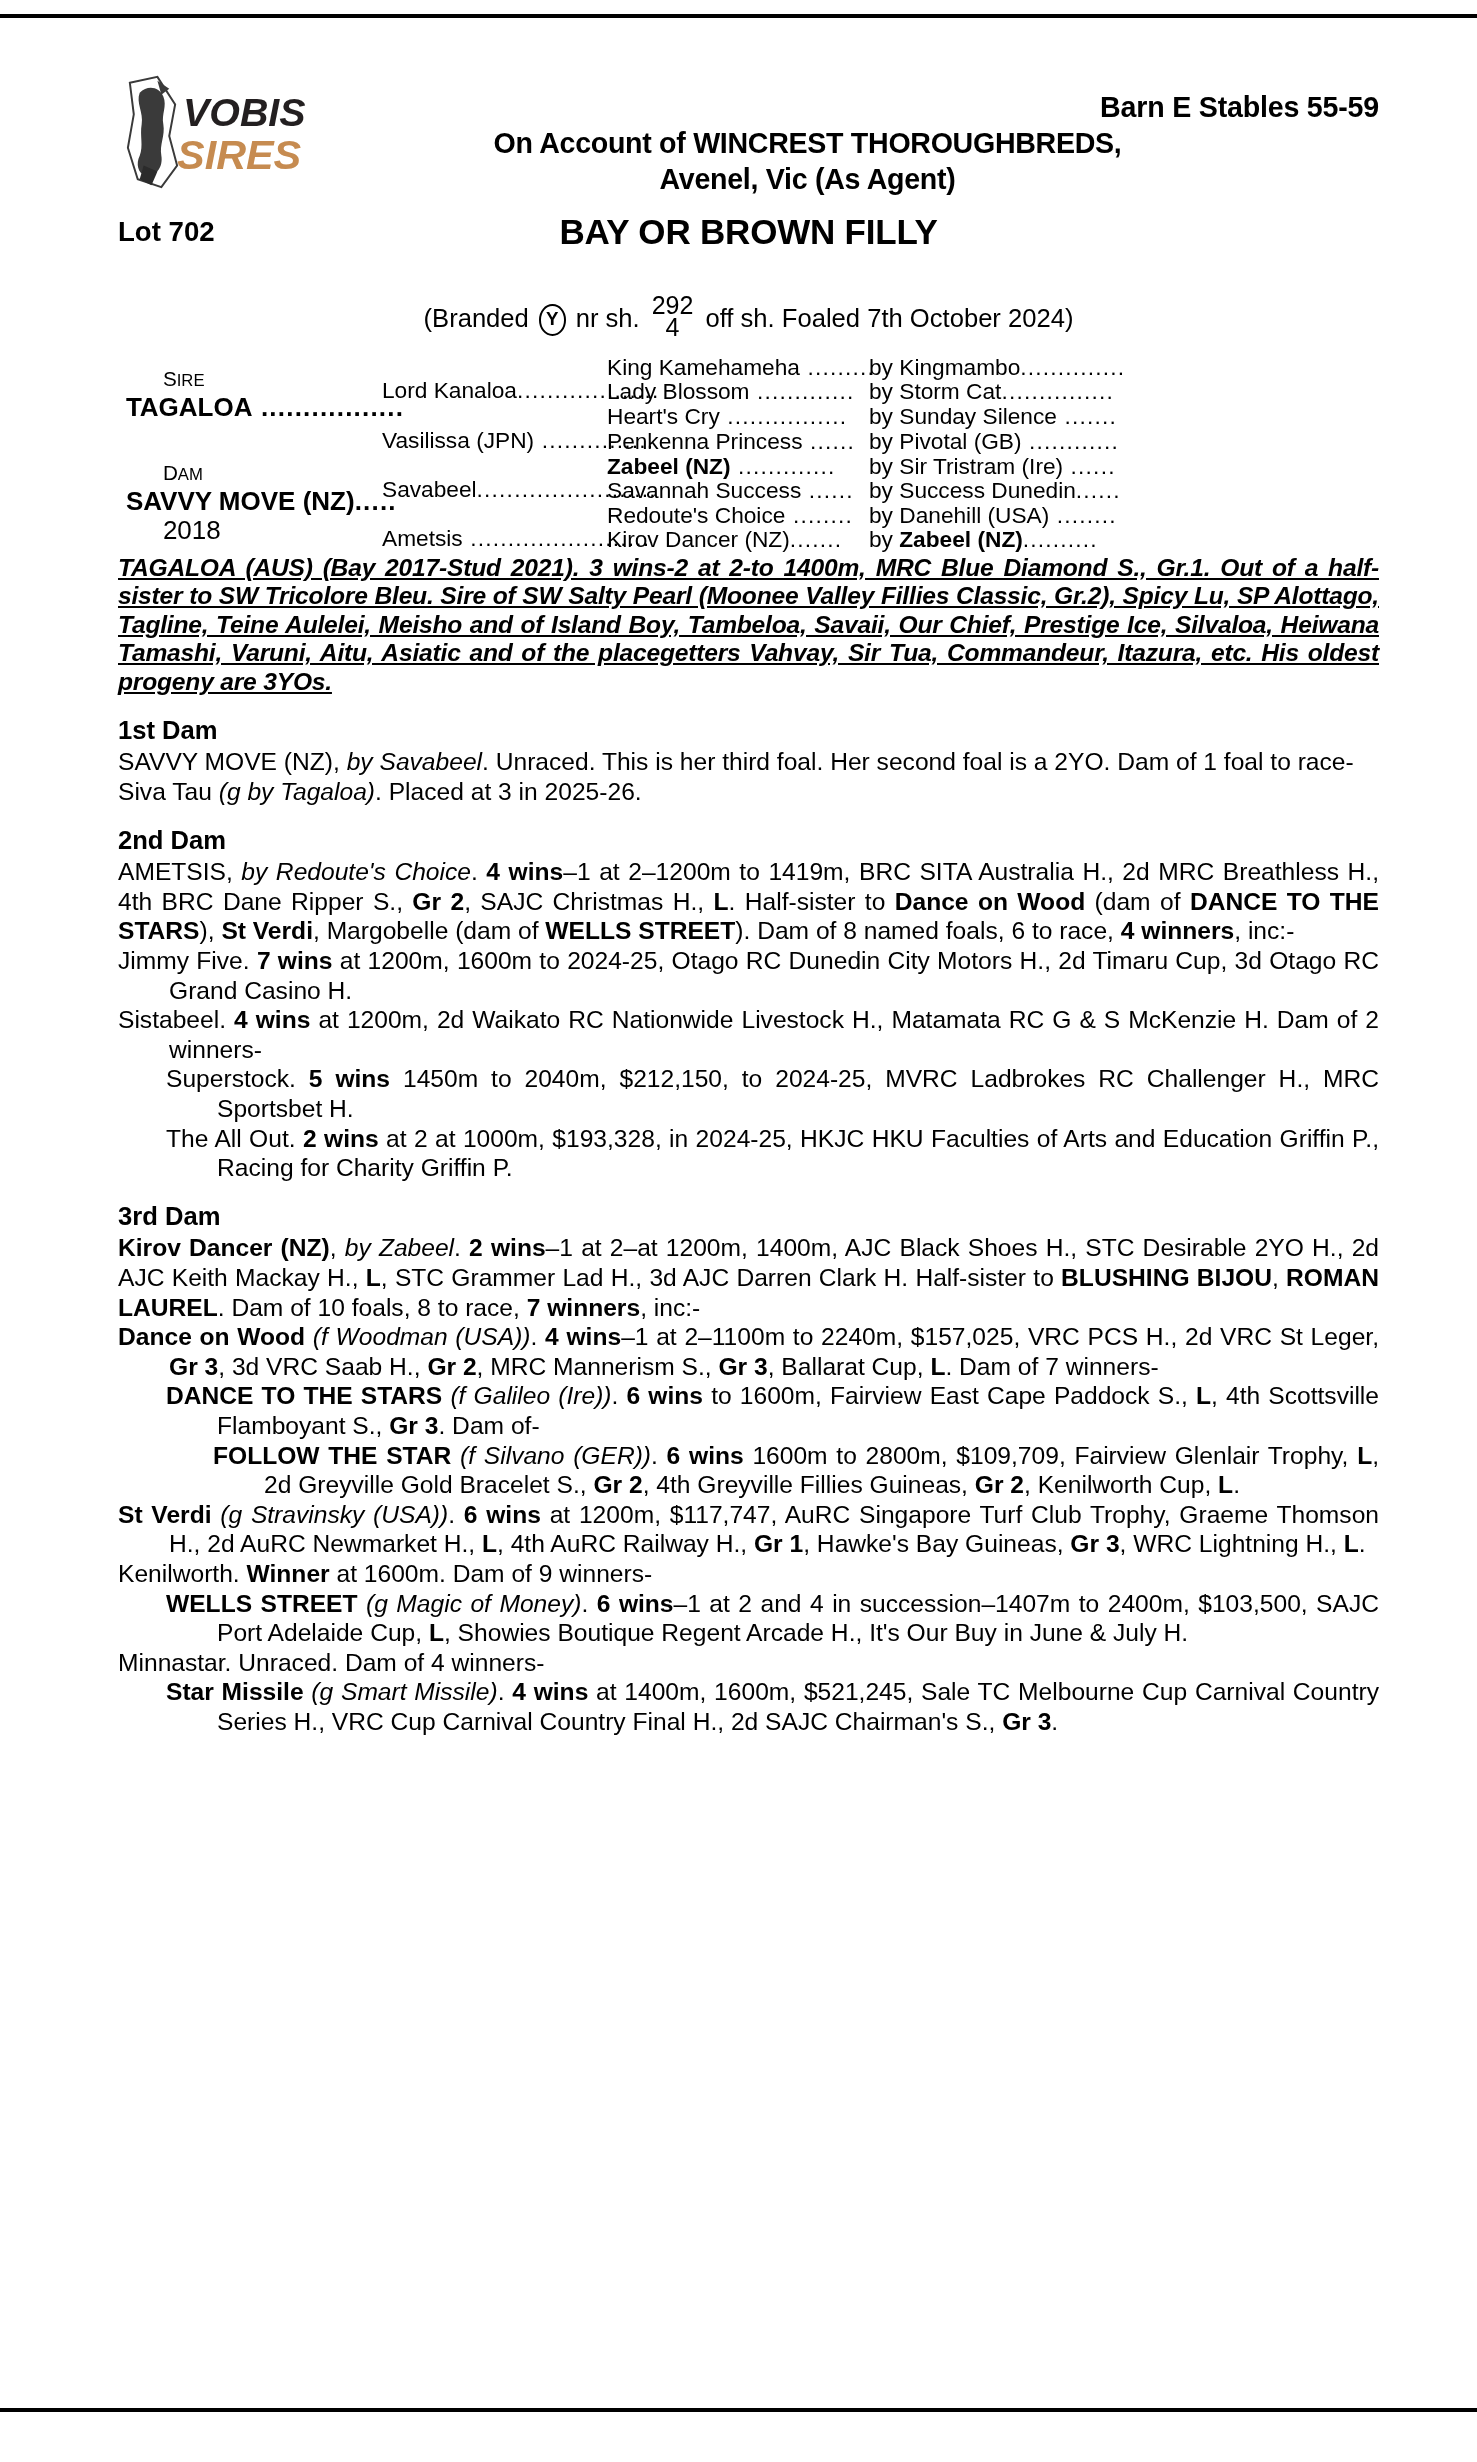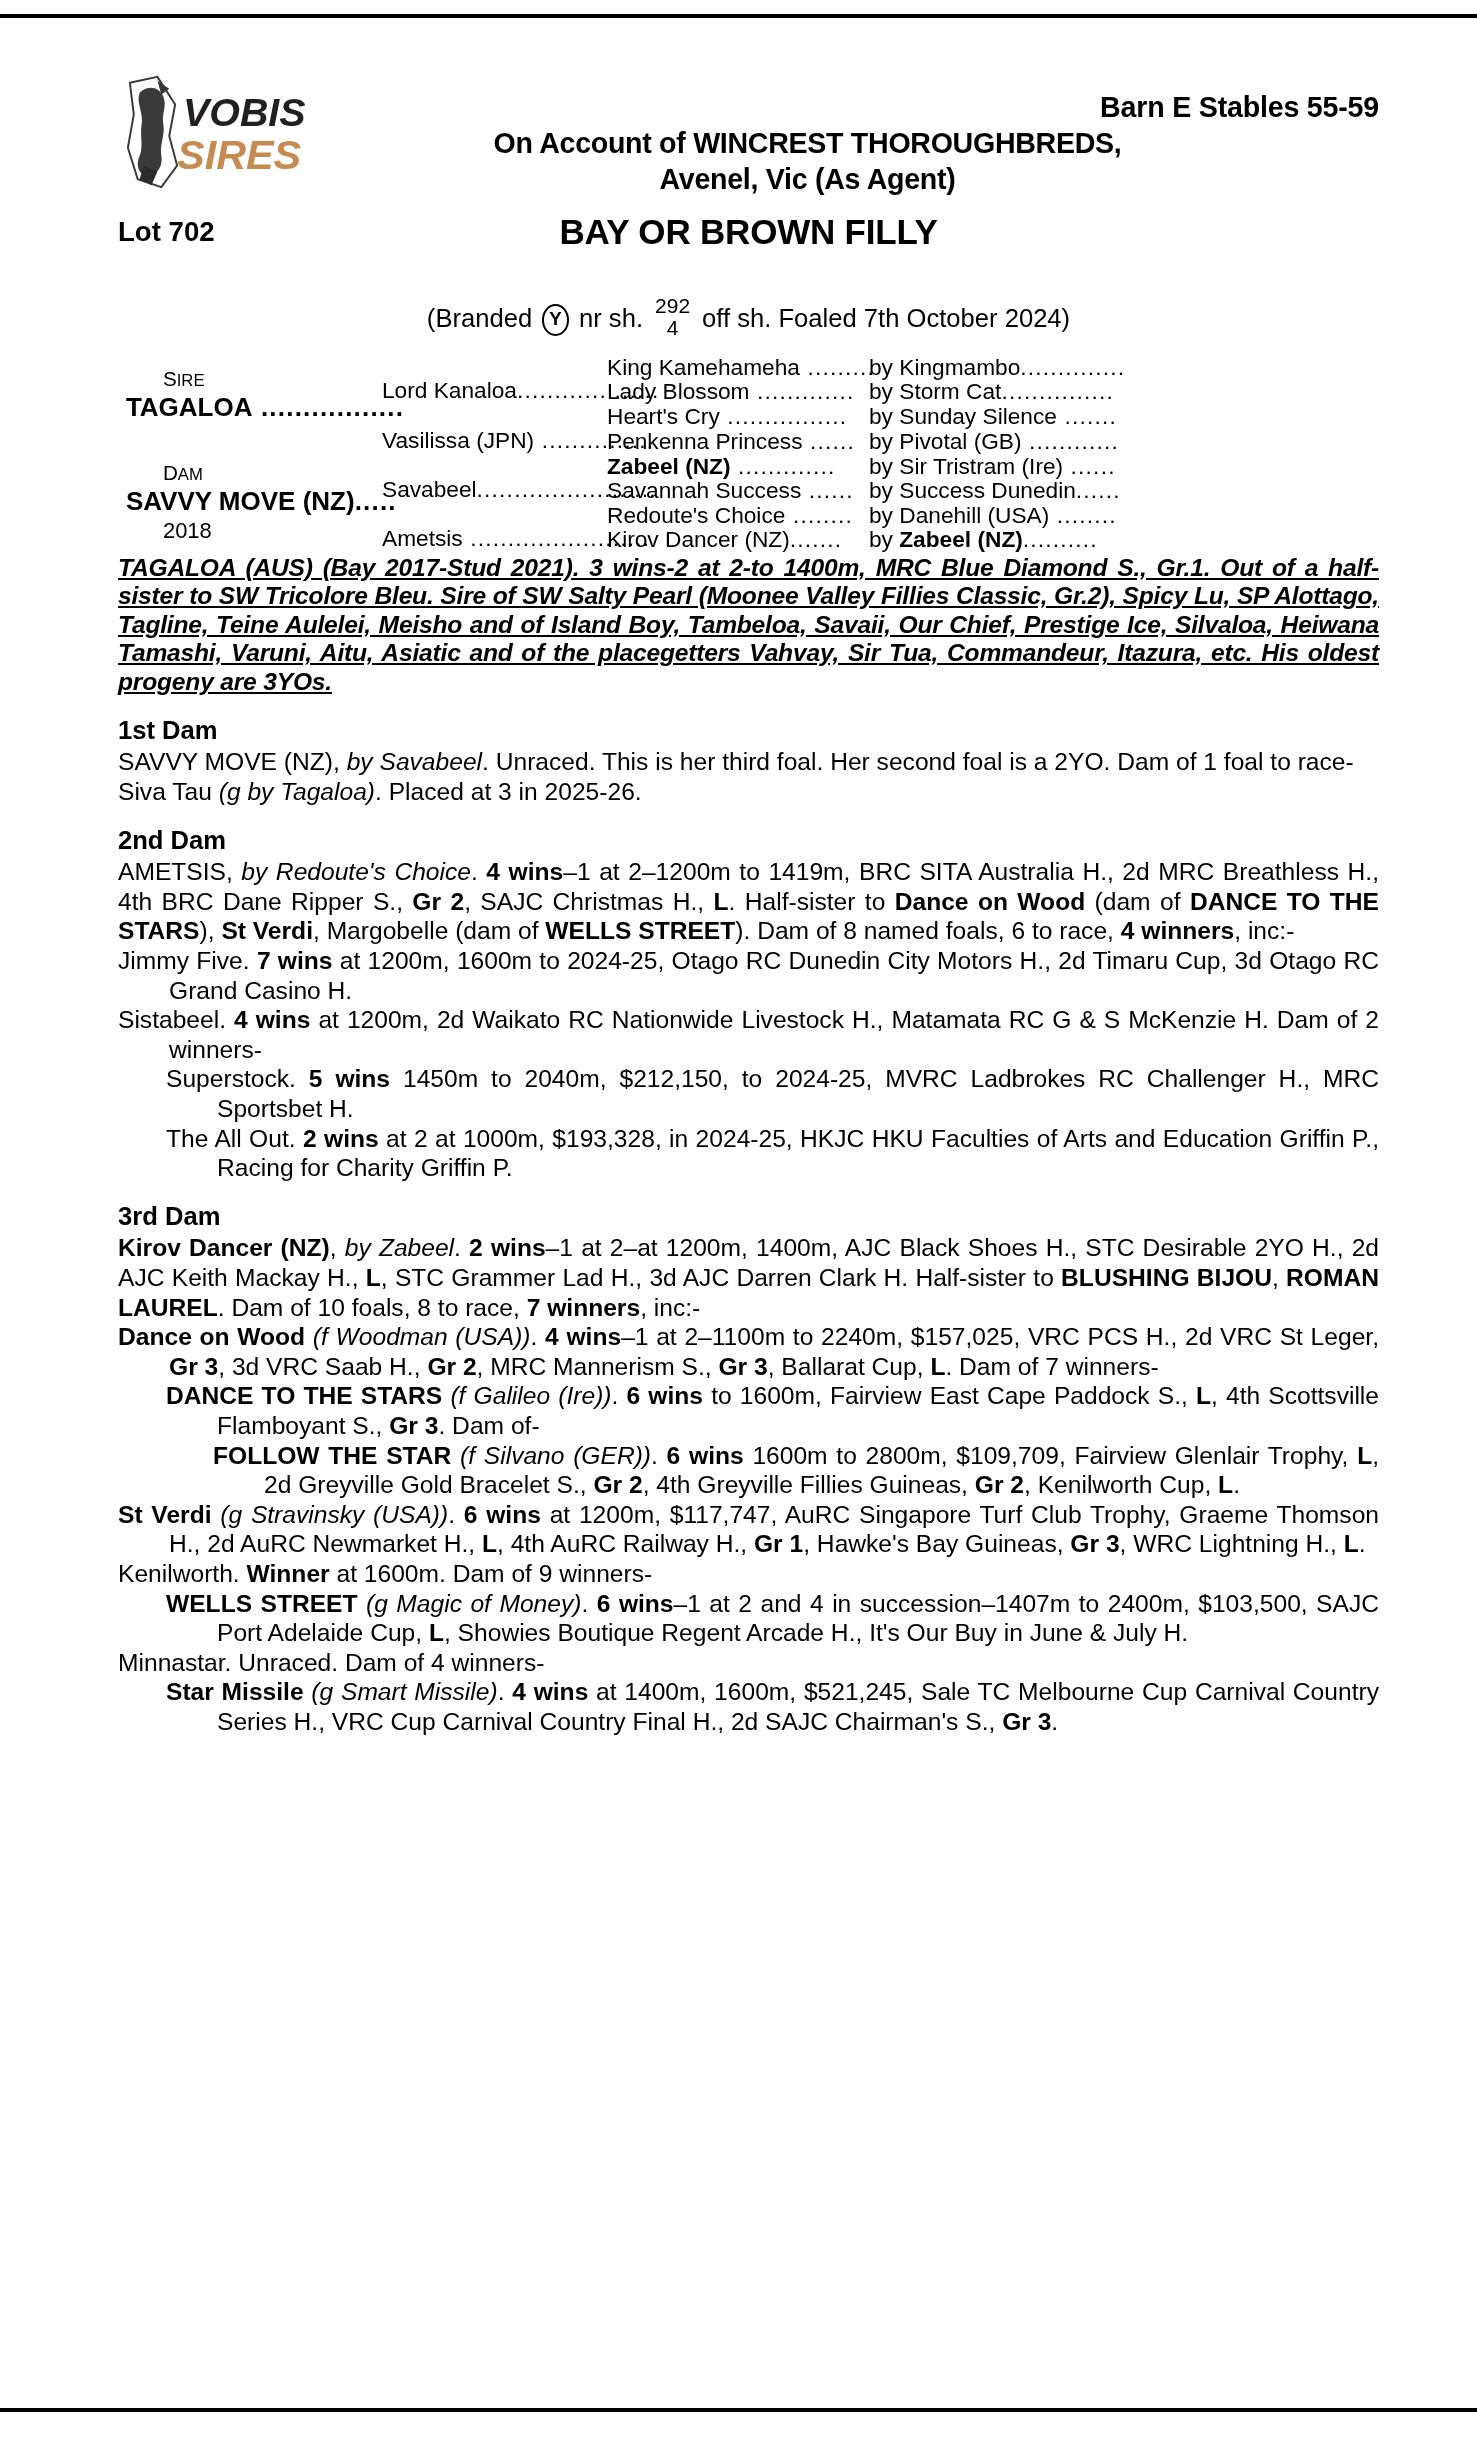--- a/index.html
+++ b/index.html
@@ -135,21 +135,21 @@
     width: 26.6px;
     text-align:center;
     font-size: 18.7px;
     line-height: 27.6px;
     font-weight: bold;
   }
   .frac {
     display: inline-block;
     vertical-align: middle;
     text-align: center;
-    font-size: 21px;
+    font-size: 25px;
     line-height: 21.7px;
     position: relative;
     top: -2px;
     margin: 0 4.9px;
   }
   .frac .num { display:block; }
   .frac .den { display:block; }
 
   
   .ped {
@@ -191,21 +191,21 @@
   }
   .sire-label .sc, .dam-label .sc { font-size: 16.7px; }
   .sire-name, .dam-name {
     font-weight: bold;
     font-size: 26px;
     line-height: 29.6px;
     white-space: nowrap;
   }
   .year {
     padding-left: 37px;
-    font-size: 22px;
+    font-size: 26px;
     line-height: 27.6px;
   }
   .g1 { position:absolute; left:0; top: 23.6px; width: 100%; white-space: nowrap; }
   .g2 { position:absolute; left:0; top: 73px; width: 100%; white-space: nowrap; }
   .g3 { position:absolute; left:0; top: 122px; width: 100%; white-space: nowrap; }
   .g4 { position:absolute; left:0; top: 171px; width: 100%; white-space: nowrap; }
 
   .r1 { position:absolute; left:0; top: 0px;   width:100%; white-space: nowrap; }
   .r2 { position:absolute; left:0; top: 24.6px;  width:100%; white-space: nowrap; }
   .r3 { position:absolute; left:0; top: 49px;  width:100%; white-space: nowrap; }

